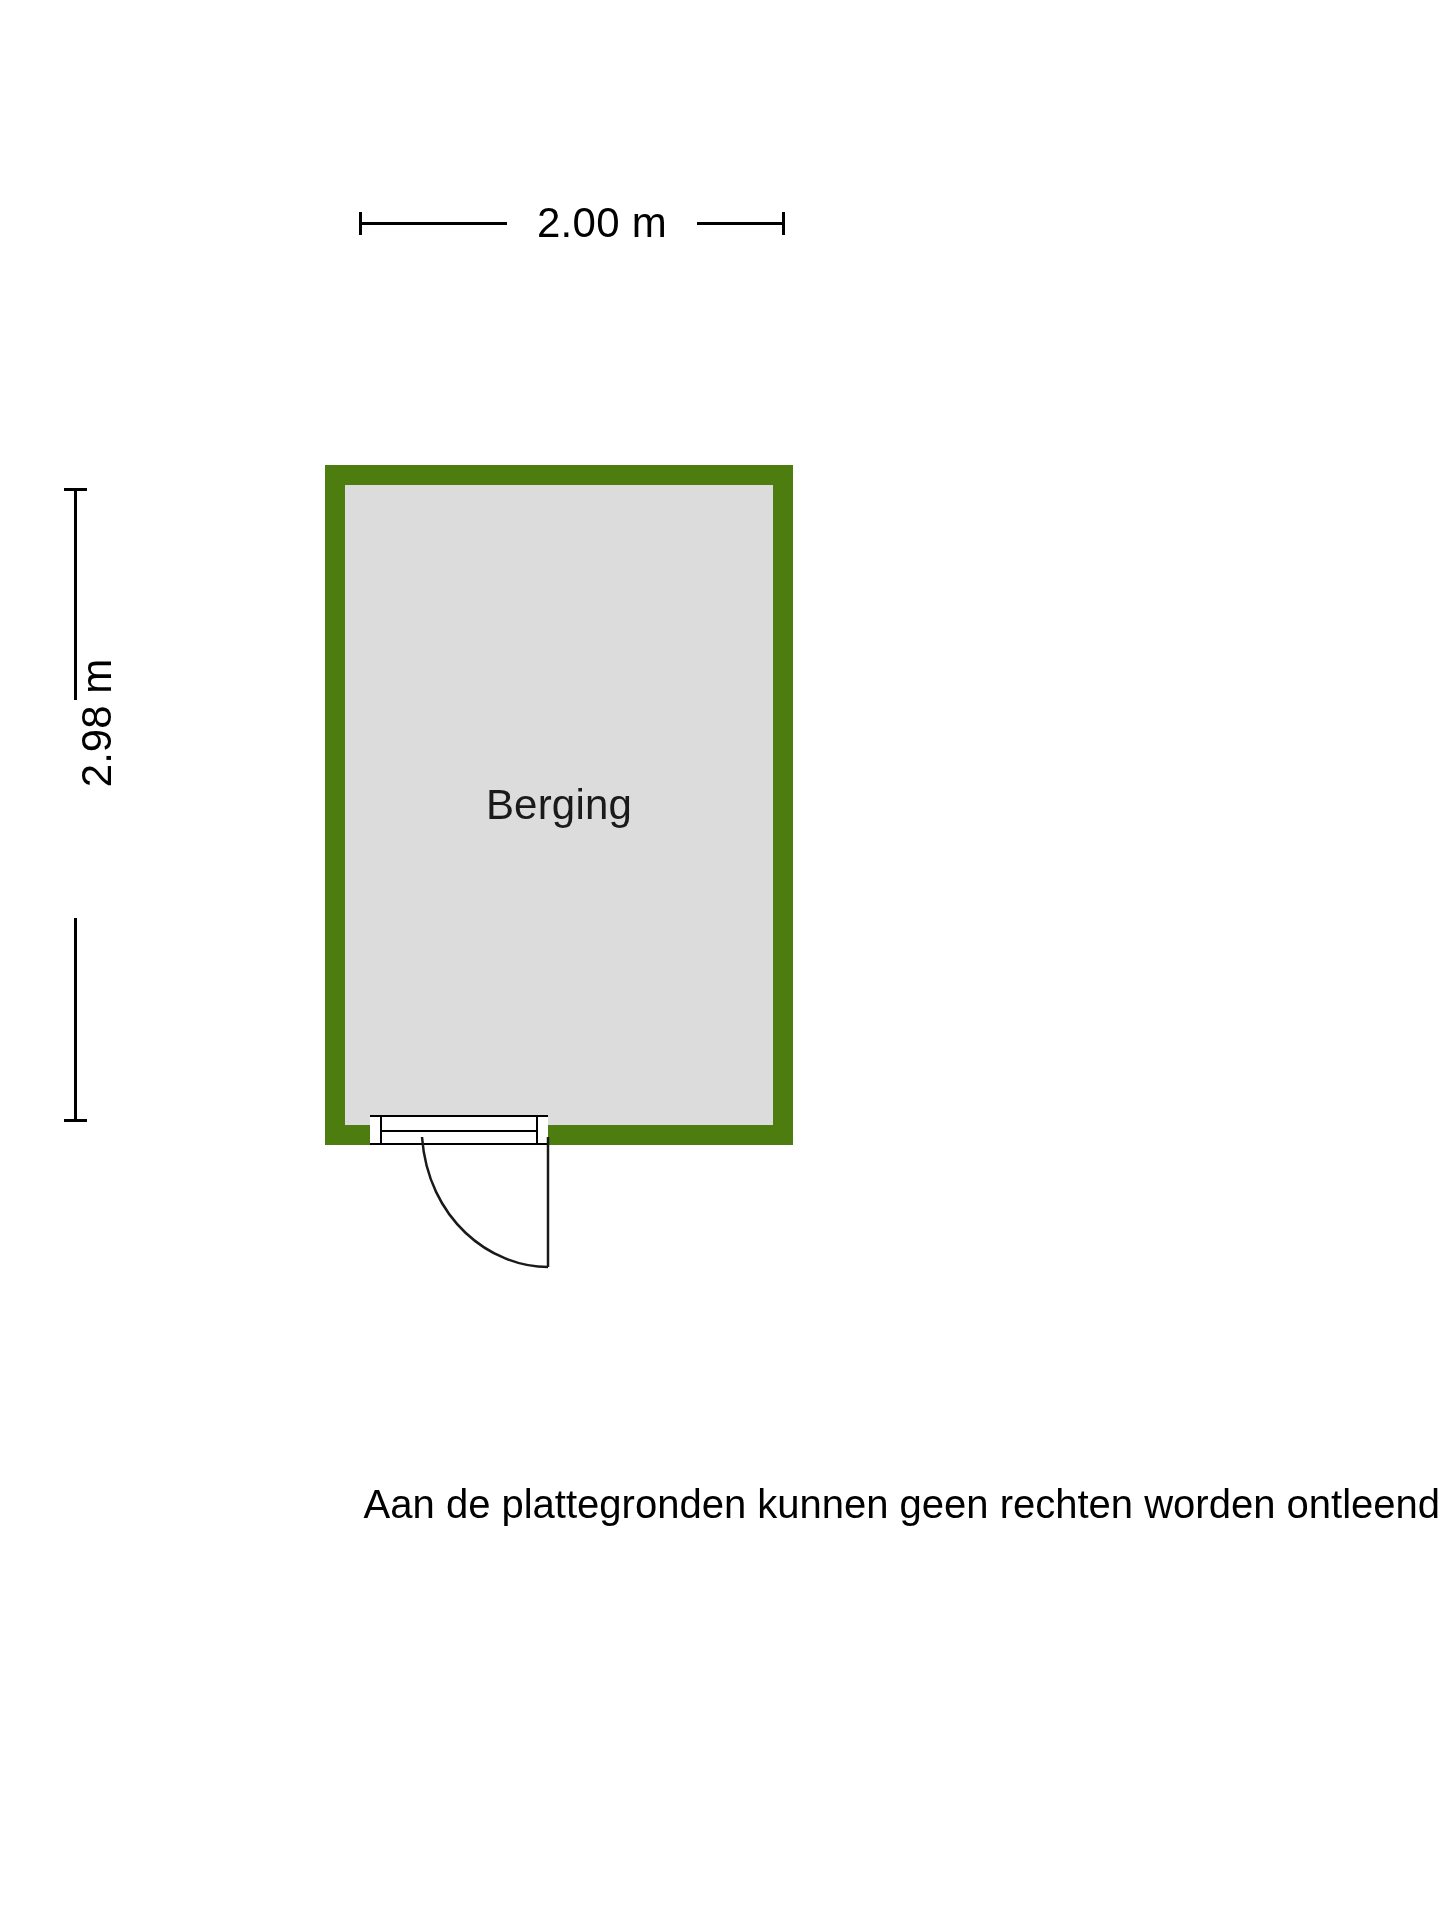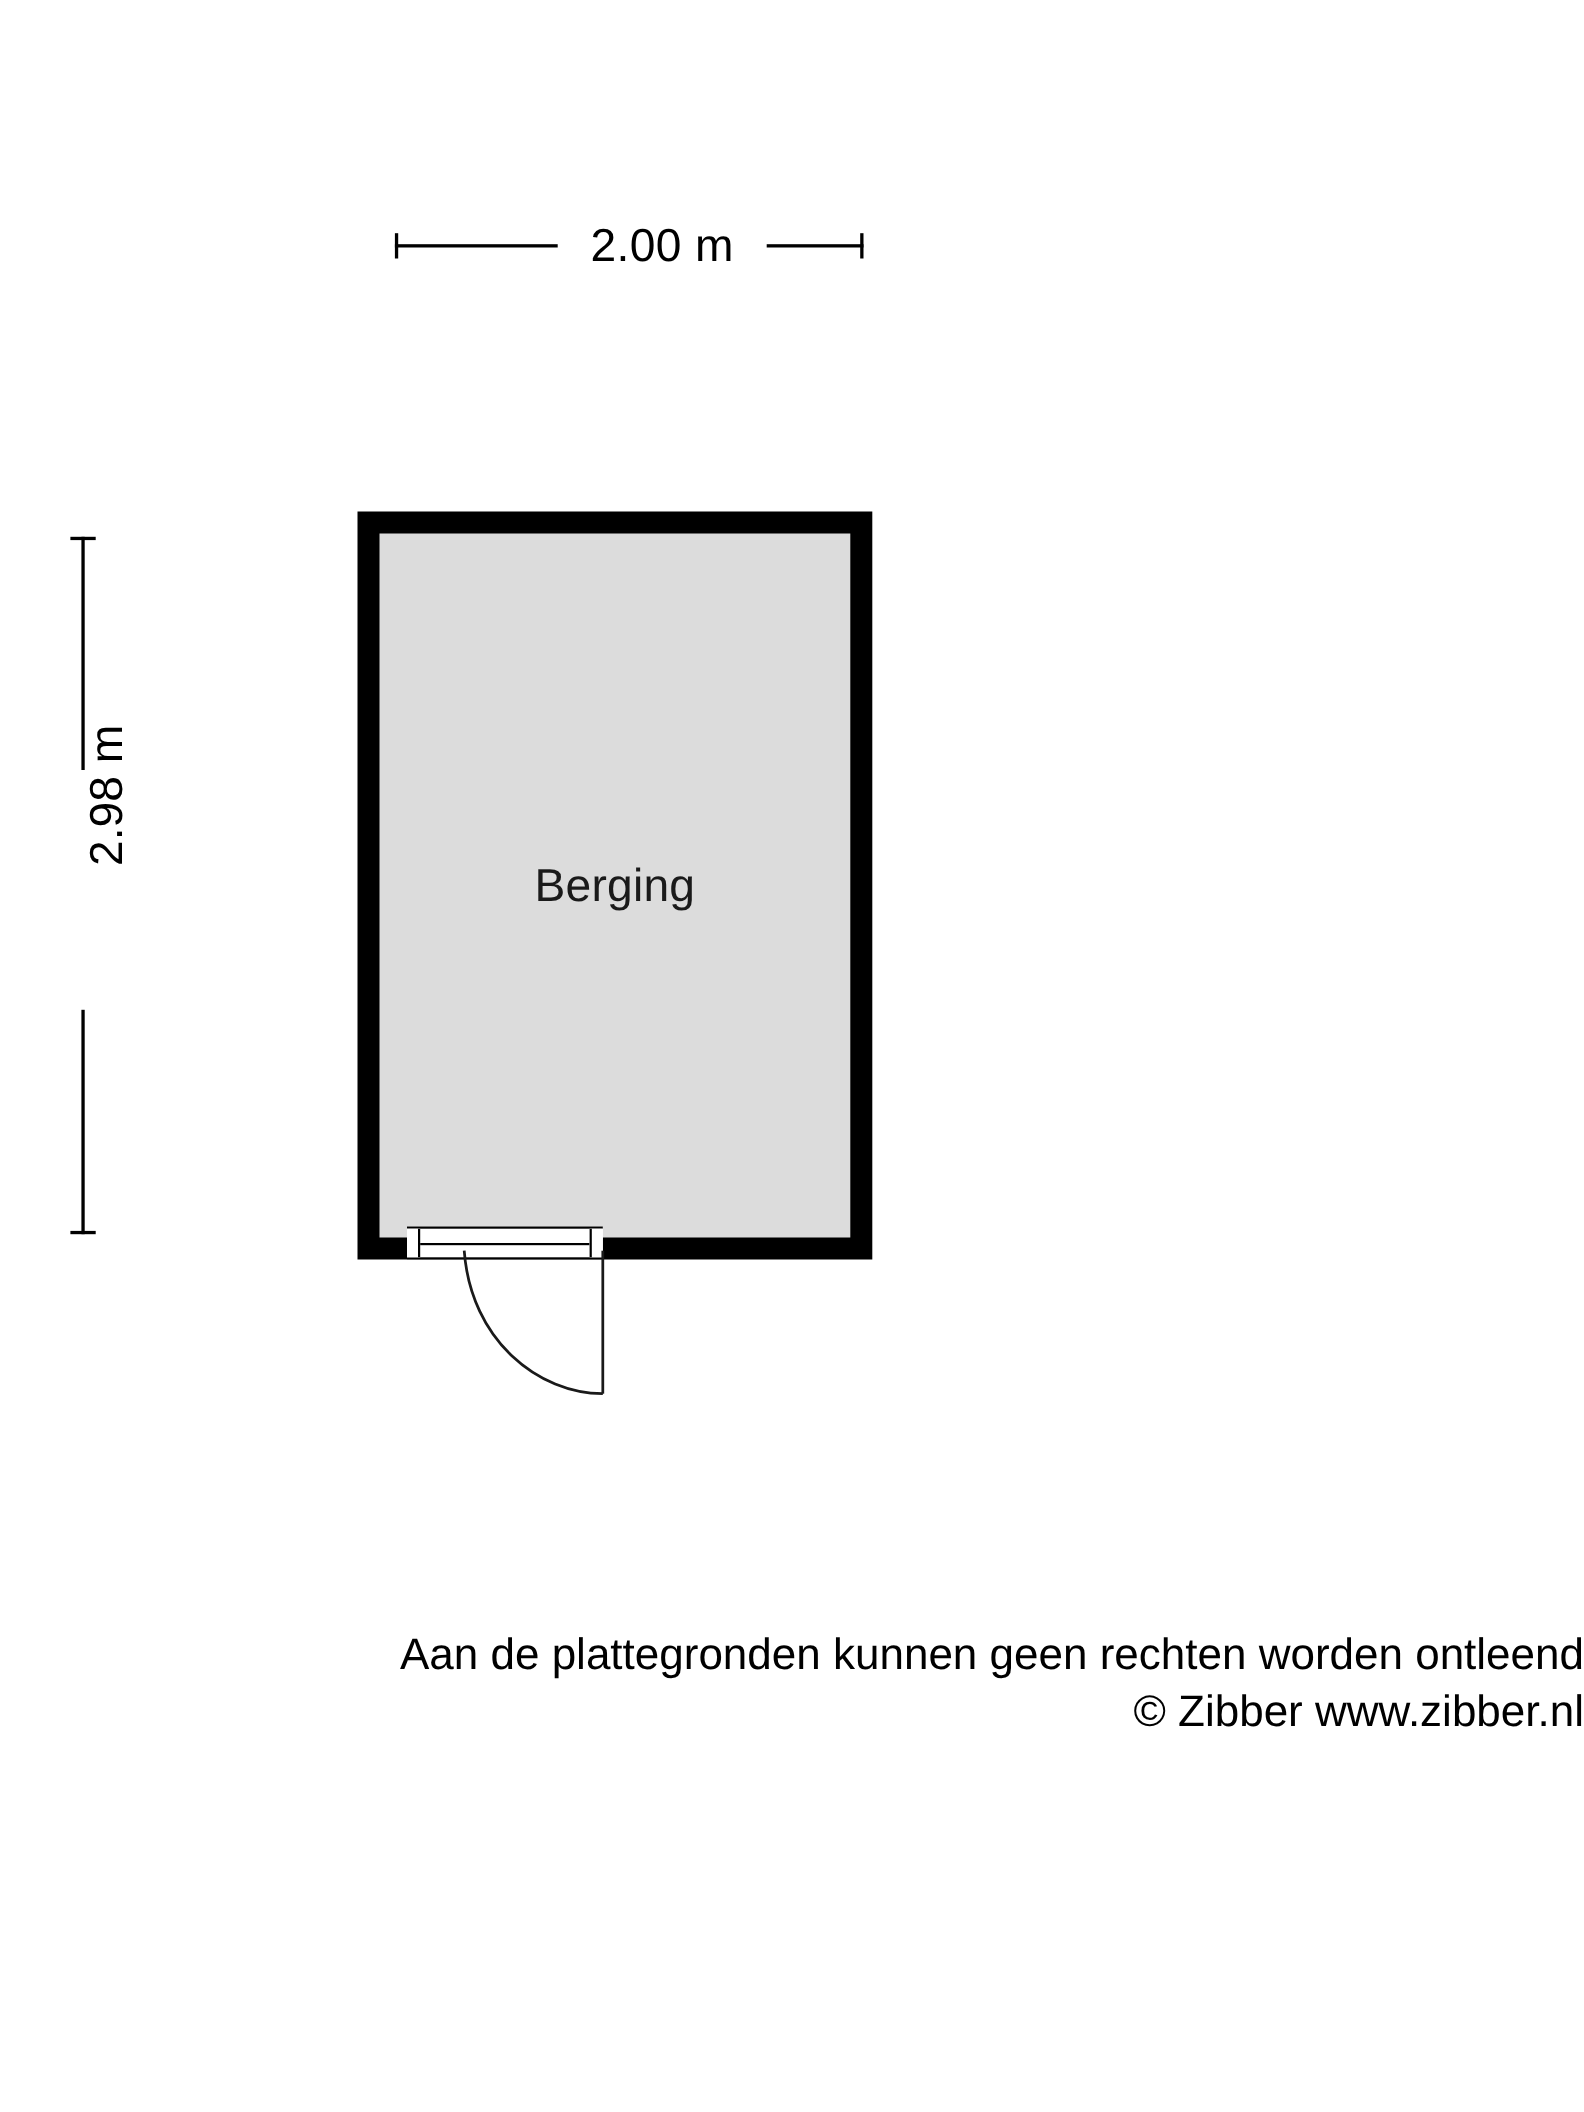--- a/index.html
+++ b/index.html
@@ -130,21 +130,21 @@
     transform-origin: center center;
   }
 
   
   .room-outer {
     position: absolute;
     left: 325px;
     top: 465px;
     width: 468px;
     height: 680px;
-    background: #000000;
+    background: #4d7c0f;
     box-sizing: border-box;
   }
   .room-inner {
     position: absolute;
     left: 20px;
     top: 20px;
     right: 20px;
     bottom: 20px;
     background: #dcdcdc;
   }
@@ -272,16 +272,15 @@
       <div class="jamb-right"></div>
     </div>
     <svg class="door-swing" viewBox="0 0 195 138">
       <path d="M 178 0 L 178 130" stroke="#1a1a1a" stroke-width="2.5" fill="none"></path>
       <path d="M 178 130 C 120 130, 58 82, 52 0" stroke="#1a1a1a" stroke-width="2.5" fill="none"></path>
     </svg>
   </div>
 
   <div class="footer">
     <div class="line1">Aan de plattegronden kunnen geen rechten worden ontleend</div>
-    <div class="line2">© Zibber www.zibber.nl</div>
   </div>
 
 </div>
 
 </body></html>

